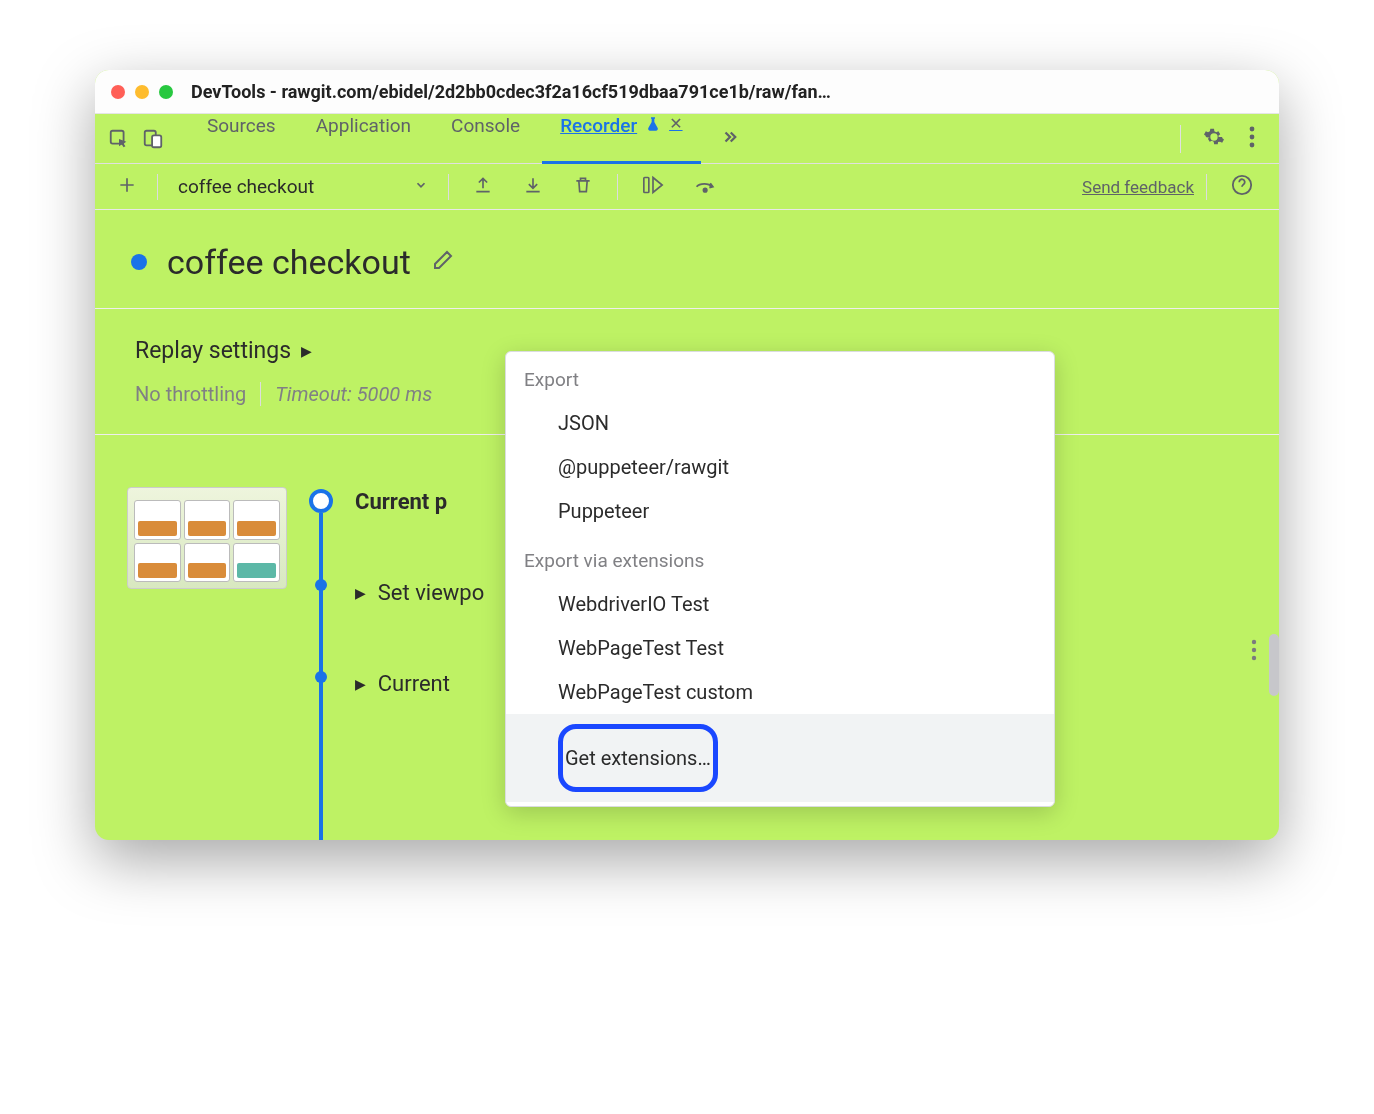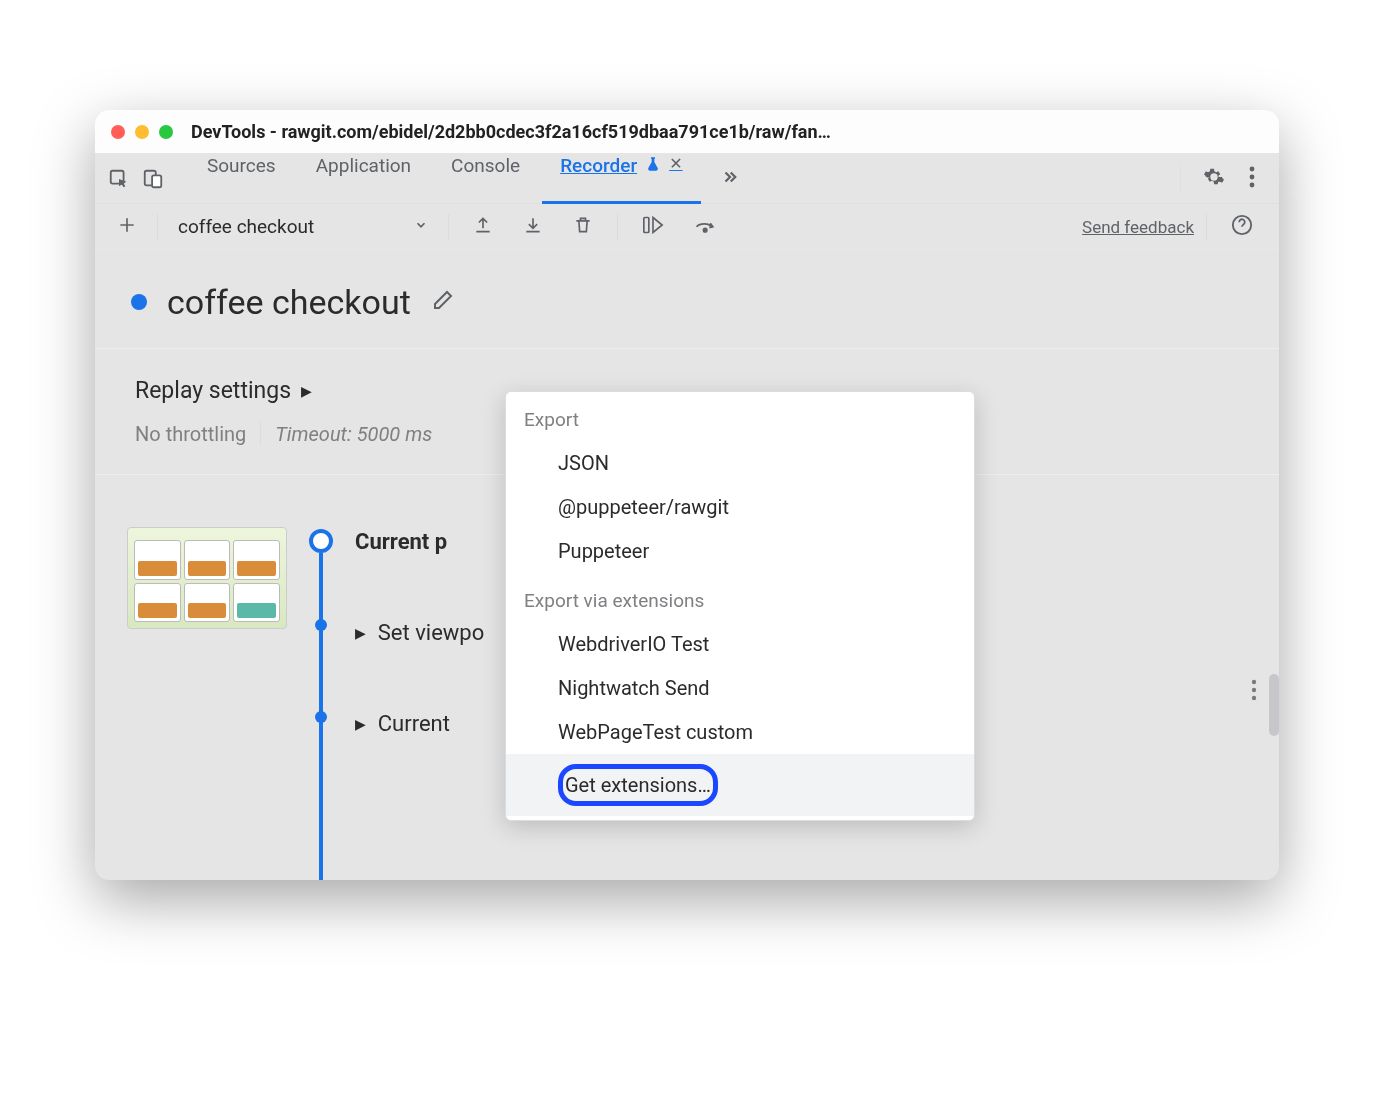--- a/index.html
+++ b/index.html
@@ -5,27 +5,26 @@
     * { box-sizing: border-box; margin: 0; padding: 0; }
     body {
       font-family: -apple-system, BlinkMacSystemFont, "Segoe UI", Roboto, sans-serif;
       background: #fff;
       width: 1374px;
       height: 1114px;
       position: relative;
       padding: 70px 95px;
     }
     .window {
-      background: #e5e5e5;
+      background: #bef264;
       border-radius: 14px;
       box-shadow: 0 20px 60px rgba(0,0,0,0.35);
       overflow: hidden;
       position: relative;
       height: 770px;
-      margin-top: 40px;
     }
     .titlebar {
       display: flex;
       align-items: center;
       height: 44px;
       padding: 0 16px;
       border-bottom: 1px solid #e5e5e5;
       background: #fdfdfd;
     }
     .traffic-lights { display: flex; gap: 10px; margin-right: 18px; }
@@ -88,27 +87,27 @@
     .tl-circle { width:24px; height:24px; border:4px solid #1a73e8; border-radius:50%; background:#fff; position:absolute; left:2px; top:2px;}
     .tl-line { width:4px; background:#1a73e8; position:absolute; left:12px; top:26px; bottom:-200px;}
     .tl-dot { width:12px; height:12px; border-radius:50%; background:#1a73e8; position:absolute; left:8px;}
     .steps-list { flex:1; padding-top:2px;}
     .step-title { font-size:22px; font-weight:700; color:#2b2b2b;}
     .step { font-size:22px; color:#2b2b2b; display:flex; align-items:center; gap:12px; margin-top:66px;}
     .tri { font-size:14px; color:#2b2b2b;}
     
     
     .popover {
-      position:absolute; left:410px; top:141px; width:470px; background:#fff; border:1px solid #dadce0;
+      position:absolute; left:410px; top:141px; width:550px; background:#fff; border:1px solid #dadce0;
       border-radius:6px; box-shadow: 0 6px 24px rgba(0,0,0,0.18); z-index:50; padding-bottom:4px;
     }
     .pop-section-label { color:#808084; font-size:19px; padding:16px 18px 10px 18px;}
     .pop-item { color:#2b2b2b; font-size:20px; padding:10px 18px 10px 52px; cursor:pointer;}
     .pop-item.hover { background:#f1f3f4;}
-    .highlight-ring { border:5px solid #1a47ff; border-radius:18px; padding:4px 2px; display:inline-block;}
+    .highlight-ring { border:5px solid #1a47ff; border-radius:18px; padding:17px 2px; display:inline-block;}
     .scrollbar-nub { position:absolute; right:0; top:424px; width:10px; height:62px; background:#c7c7cb; border-radius:5px;}
     .step-kebab { position:absolute; right:22px; top:204px; color:#7a7a7e; font-size:22px;}
     .thumb-grid { display:grid; grid-template-columns:repeat(3,1fr); grid-template-rows:repeat(2,1fr); gap:3px; padding:12px 6px 6px 6px; height:100%;}
     .mug { background:#fff; border:1px solid #bbb; border-radius:3px; position:relative;}
     .mug::after { content:''; position:absolute; left:3px; right:3px; bottom:3px; height:40%; background:#d98c3a; border-radius:2px;}
     .mug.teal::after { background:#5cb8a7;}
   </style>
 </head>
 <body>
 
@@ -289,21 +288,21 @@
       </span>
     </div>
 
     <div class="popover">
       <div class="pop-section-label">Export</div>
       <div class="pop-item">JSON</div>
       <div class="pop-item">@puppeteer/rawgit</div>
       <div class="pop-item">Puppeteer</div>
       <div class="pop-section-label">Export via extensions</div>
       <div class="pop-item">WebdriverIO Test</div>
-      <div class="pop-item">Nightwatch Send</div>
+      <div class="pop-item">WebPageTest Test</div>
       <div class="pop-item">WebPageTest custom</div>
       <div class="pop-item hover">
         <span class="highlight-ring">
           <span>Get extensions…</span>
         </span>
       </div>
     </div>
 
   </div>
 </div>

